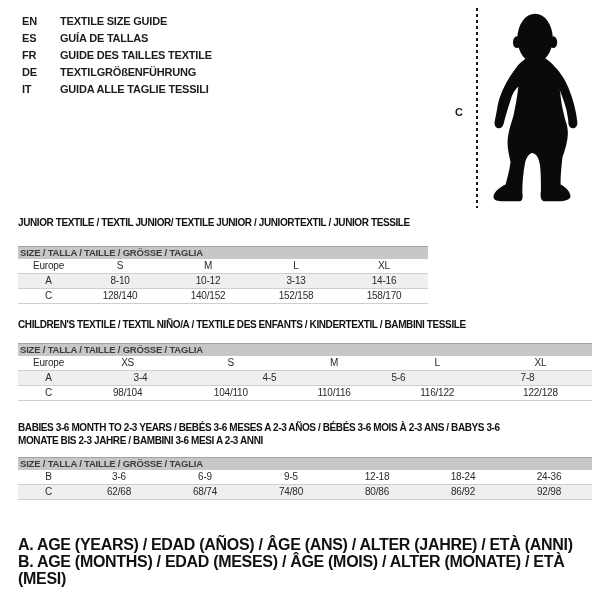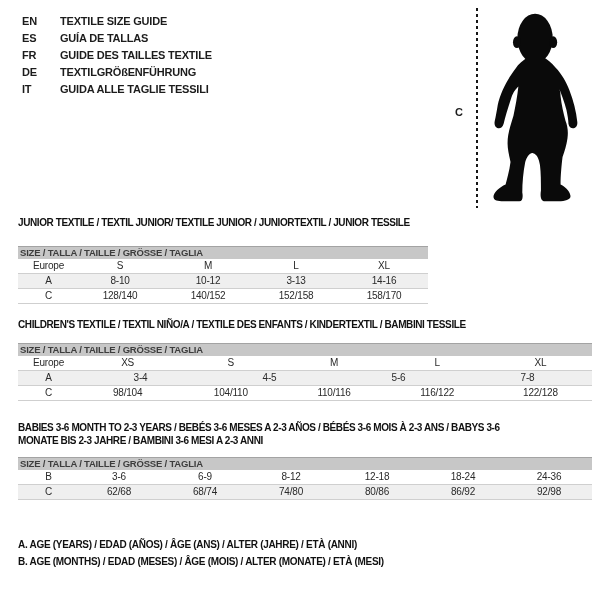--- a/index.html
+++ b/index.html
@@ -32,21 +32,21 @@
   
   .thead{height:12px;line-height:12px;background:#c7c7c7;border-top:1px solid #a3a3a3;
     font-weight:700;font-size:9.5px;color:#3d3d3d;padding-left:2px;letter-spacing:-0.2px;}
   .trow{display:flex;height:14px;line-height:14px;border-bottom:1px solid #cfcfcf;
     font-size:10px;color:#2a2a2a;letter-spacing:-0.2px;}
   .table > .trow:nth-child(3){background:#efefef;}
   .cell{flex:1;text-align:center;}
   .cell.label{flex:0 0 55px;text-align:center;padding-left:3px;}
   
   .footnotes{position:absolute;left:18px;top:536px;}
-  .footnote{height:17px;line-height:17px;font-weight:700;font-size:10px;
+  .footnote{height:17px;line-height:17px;font-weight:700;font-size:16px;
     letter-spacing:-0.3px;color:#111;}
 </style>
 </head>
 <body>
 
 <div class="lang">
   <div class="lang-row">
     <span class="lang-code">EN</span>
     <span>TEXTILE SIZE GUIDE</span>
   </div>
@@ -172,21 +172,21 @@
 </div>
 
 <div class="section section-babies">
   <div class="section-title">BABIES 3-6 MONTH TO 2-3 YEARS / BEBÉS 3-6 MESES A 2-3 AÑOS / BÉBÉS 3-6 MOIS À 2-3 ANS / BABYS 3-6 MONATE BIS 2-3 JAHRE / BAMBINI 3-6 MESI A 2-3 ANNI</div>
   <div class="table">
       <div class="thead">SIZE / TALLA / TAILLE / GRÖSSE / TAGLIA</div>
       <div class="trow">
         <div class="cell label">B</div>
         <div class="cell">3-6</div>
         <div class="cell">6-9</div>
-        <div class="cell">8-12</div>
+        <div class="cell">9-5</div>
         <div class="cell">12-18</div>
         <div class="cell">18-24</div>
         <div class="cell">24-36</div>
       </div>
       <div class="trow">
         <div class="cell label">C</div>
         <div class="cell">62/68</div>
         <div class="cell">68/74</div>
         <div class="cell">74/80</div>
         <div class="cell">80/86</div>

